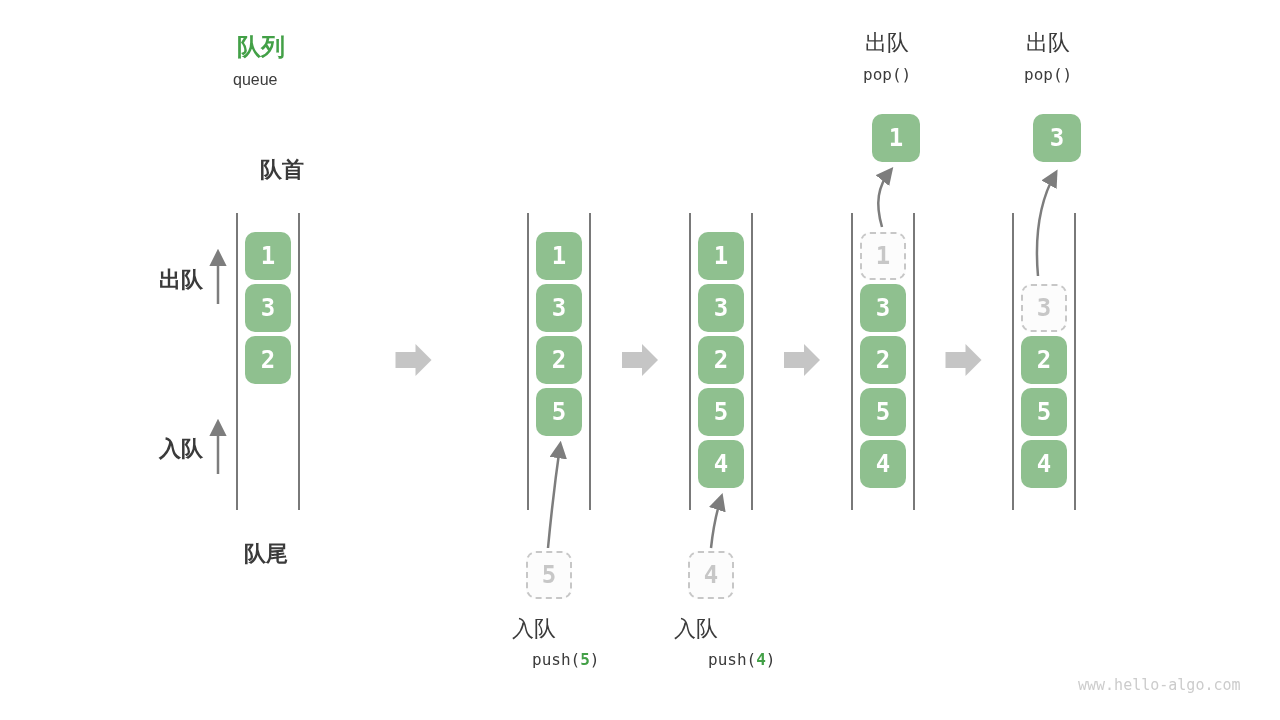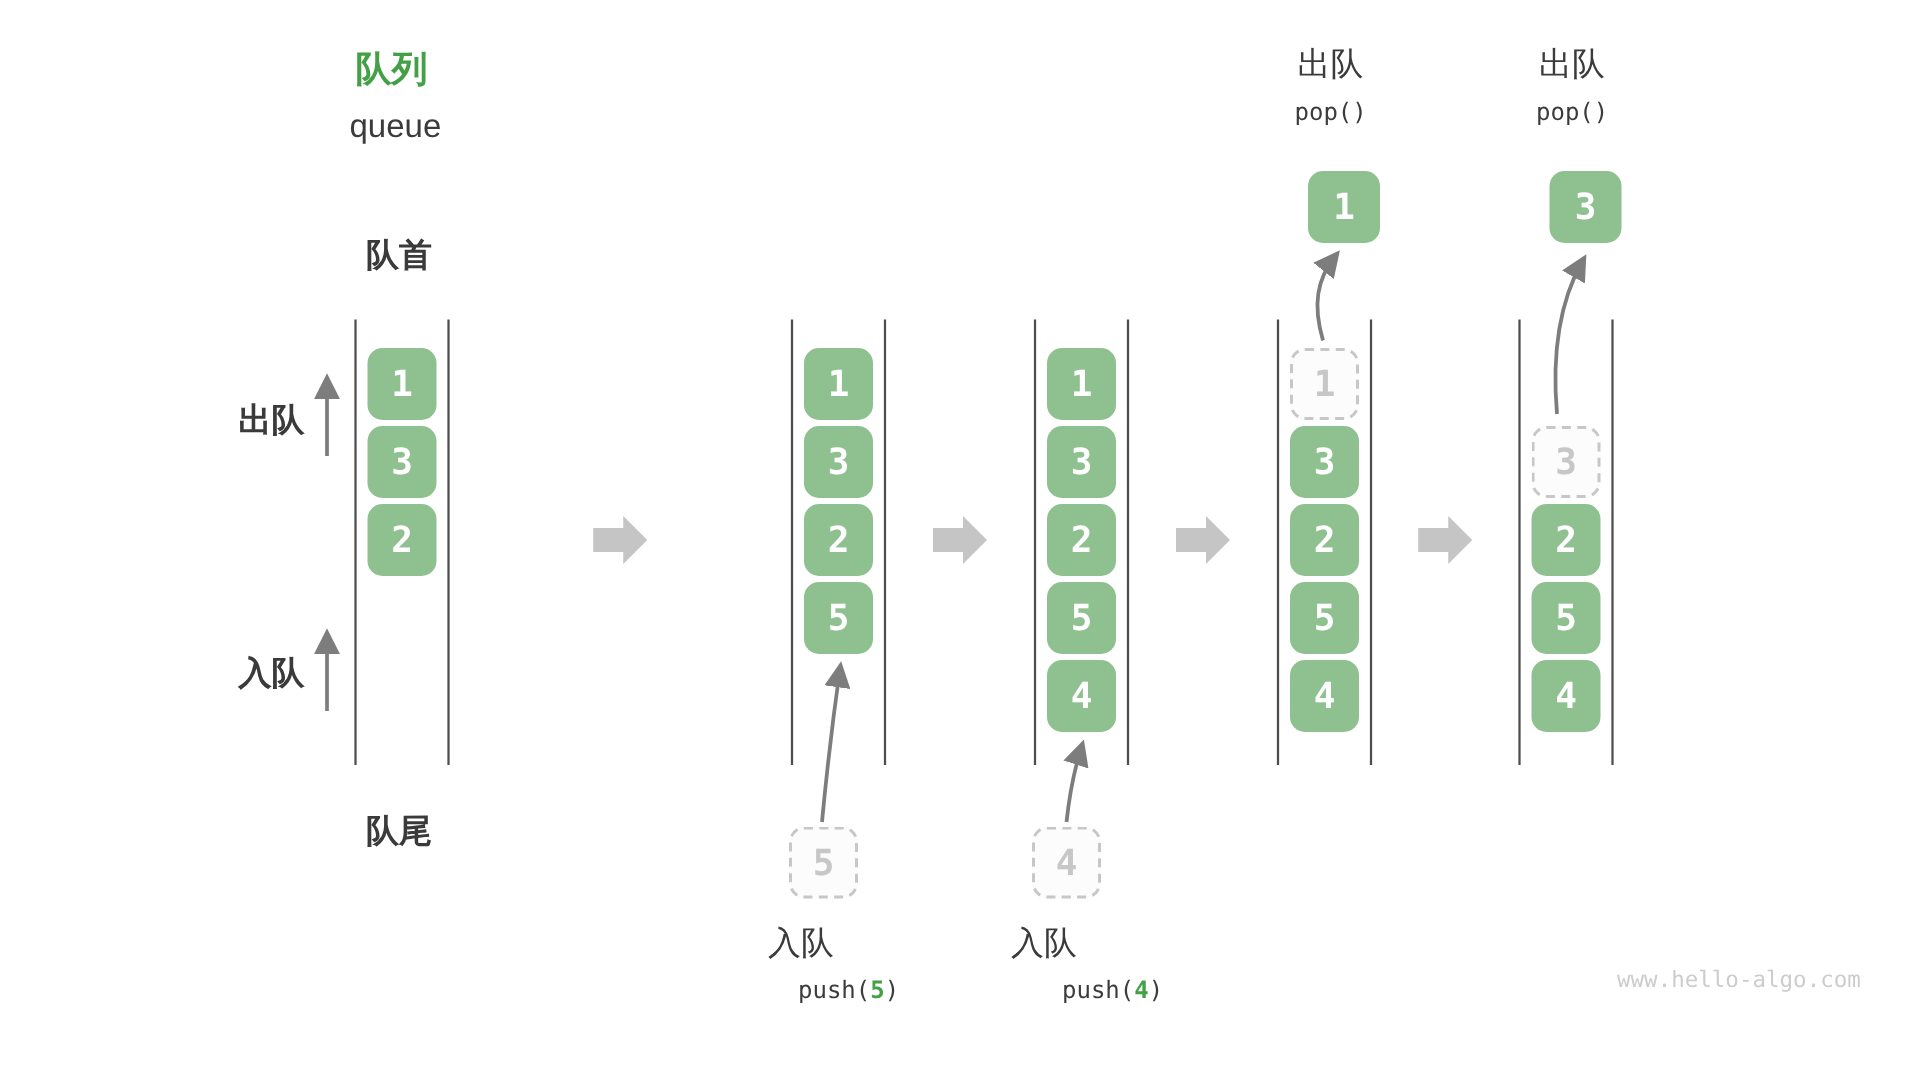--- a/index.html
+++ b/index.html
@@ -5,21 +5,21 @@
   html,body { margin:0; padding:0; background:#fff; }
   .canvas {
     position:relative; width:1280px; height:720px; background:#ffffff;
     font-family:"Liberation Sans","DejaVu Sans",sans-serif; overflow:hidden;
     color:#3b3b3b;
   }
   .abs { position:absolute; line-height:1.15; white-space:nowrap; }
   .cjk-bold { font-weight:bold; font-size:22px; color:#3a3a3a; }
   .cjk { font-weight:normal; font-size:22px; color:#3b3b3b; }
   .title-zh { font-weight:bold; font-size:24px; color:var(--green-accent); }
-  .subtitle { font-size:22px; color:#3b3b3b; }
+  .subtitle { font-size:16px; color:#3b3b3b; }
   .code { font-family:"DejaVu Sans Mono","Liberation Mono",monospace; font-size:16px; color:#3b3b3b; }
   .code .num { color:var(--green-accent); font-weight:bold; }
   .box {
     position:absolute; box-sizing:border-box; width:46px; height:48px;
     border-radius:10px; display:flex; align-items:center; justify-content:center;
     font-family:"DejaVu Sans Mono","Liberation Mono",monospace;
     font-size:24px; font-weight:bold;
   }
   .box.solid { background:var(--green-box); color:#ffffff; }
   .box.dashed { background:#fcfcfc; border:2px dashed #c7c7c7; color:#c7c7c7; }
@@ -31,26 +31,26 @@
   svg.overlay { position:absolute; left:0; top:0; pointer-events:none; }
 </style>
 </head>
 <body>
 
 <div class="canvas" style="--green-box: #8fc08f; --green-accent: #43a047;">
 
   <div class="abs title-zh" style="left:237px; top:33px;">队列</div>
   <div class="abs subtitle" style="left:233px; top:71px;">queue</div>
 
-  <div class="abs cjk-bold" style="left:244px; top:157px;">队首</div>
+  <div class="abs cjk-bold" style="left:260px; top:157px;">队首</div>
   <div class="abs cjk-bold" style="left:244px; top:541px;text-align:right;">队尾</div>
   <div class="abs cjk-bold" style="left:159px; top:267px;">出队</div>
   <div class="abs cjk-bold" style="left:159px; top:436px;">入队</div>
 
-  <div class="abs watermark" style="left:1078px; top:645px;text-align:center;">www.hello-algo.com</div>
+  <div class="abs watermark" style="left:1078px; top:677px;text-align:center;">www.hello-algo.com</div>
 
   <svg class="overlay" id="overlay" width="1280" height="720" viewBox="0 0 1280 720">
     <defs>
       <marker id="ah" viewBox="0 0 10 10" refX="7" refY="5" markerWidth="7" markerHeight="7" orient="auto-start-reverse">
         <path d="M0,0 L10,5 L0,10 Z" fill="#7d7d7d"></path>
       </marker>
     </defs>
 
     <path d="M 218 304 L 218 254" stroke="#7d7d7d" stroke-width="2.5" fill="none" marker-end="url(#ah)"></path>
     <path d="M 218 474 L 218 424" stroke="#7d7d7d" stroke-width="2.5" fill="none" marker-end="url(#ah)"></path>

